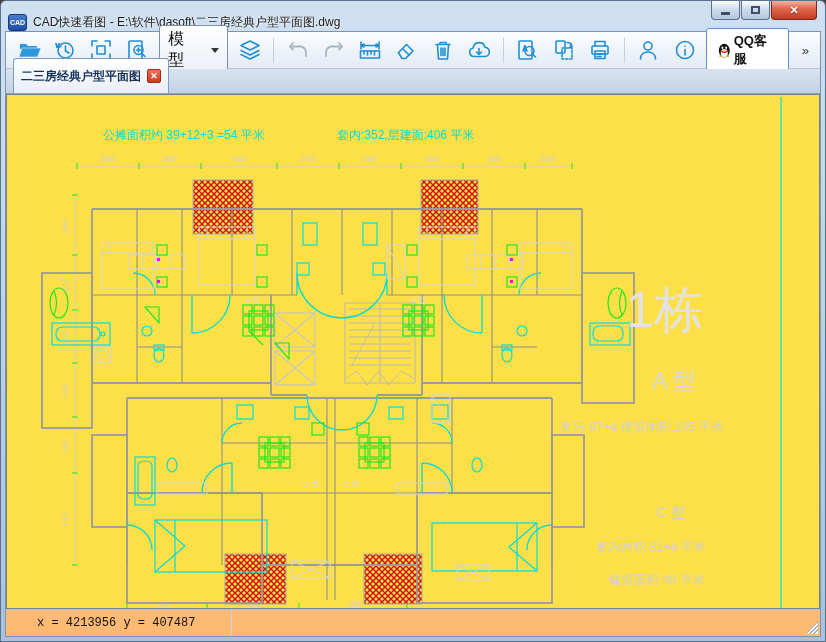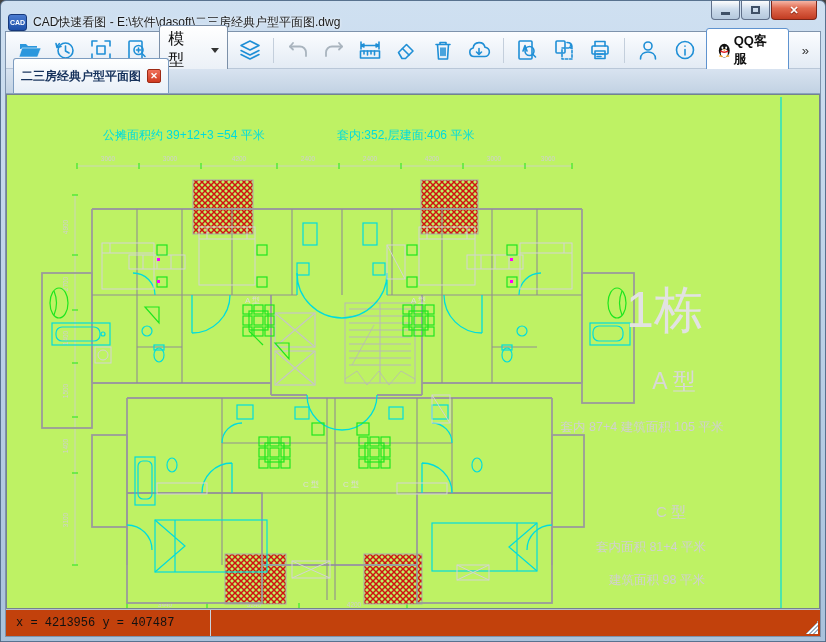--- a/index.html
+++ b/index.html
@@ -65,27 +65,27 @@
     background:linear-gradient(#feffff,#e8eff7); border:1px solid #7c9cc0; border-bottom:none;
     border-radius:3px 3px 0 0; font-size:12px; font-weight:bold; color:#16325c;
   }
   .tab-close{
     width:14px; height:14px; border-radius:2px; background:linear-gradient(#f0705a,#cf3a20);
     border:1px solid #9e2a14; color:#fff; font-size:9px; font-weight:bold;
     display:flex; align-items:center; justify-content:center;
   }
 
   
-  .canvas{ flex:1 1 auto; background:#bef264; border:1px solid #76828e; margin:0; overflow:hidden;text-align:center; }
+  .canvas{ flex:1 1 auto; background:#fde047; border:1px solid #76828e; margin:0; overflow:hidden;text-align:center; }
   .canvas svg{ display:block; }
 
   
   .statusbar{
-    height:27px; flex:0 0 27px; background:#c2410c; border-top:1px solid #b7c3d1;
-    display:flex; align-items:flex-end; position:relative;
+    height:27px; flex:0 0 27px; background:#fdba74; border-top:1px solid #b7c3d1;
+    display:flex; align-items:flex-end; position:relative;padding-left:21px;
   }
   .coords{
     font-family:"Liberation Mono", monospace; font-size:12px; color:#111;
     padding:0 10px; height:100%; display:flex; align-items:center; border-right:1px solid #c9d3de; min-width:205px;
   }
   .grip{ position:absolute; right:2px; bottom:2px; width:13px; height:13px;
     background:
       linear-gradient(135deg, transparent 50%, #9fb0c2 50%, #9fb0c2 57%, #fff 57%, #fff 64%,
       #9fb0c2 64%, #9fb0c2 71%, #fff 71%, #fff 78%, #9fb0c2 78%, #9fb0c2 85%, #fff 85%);
   }

